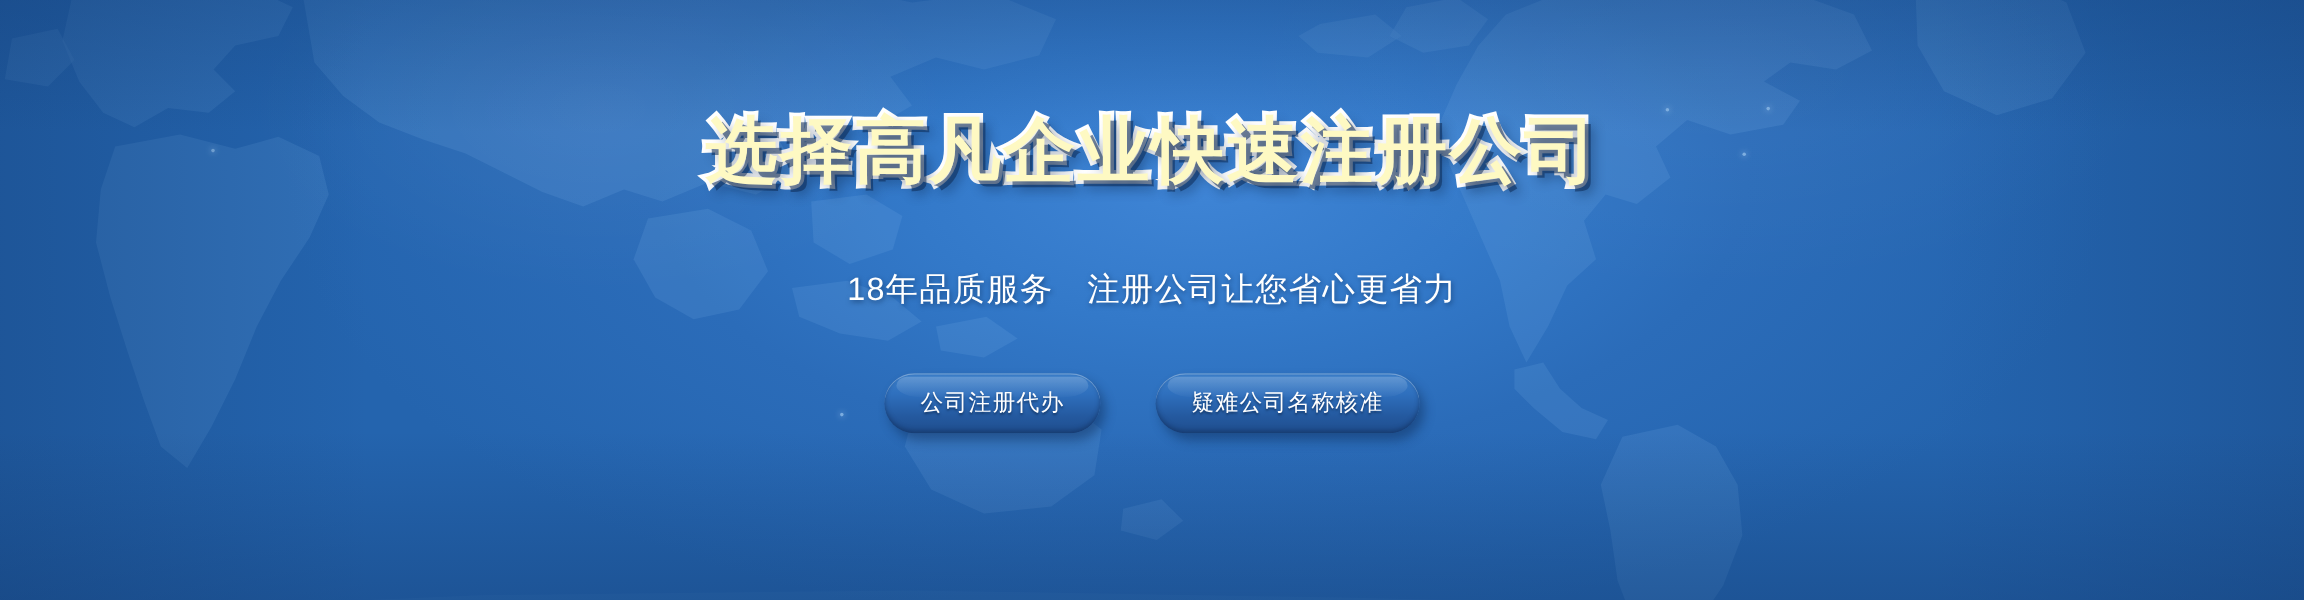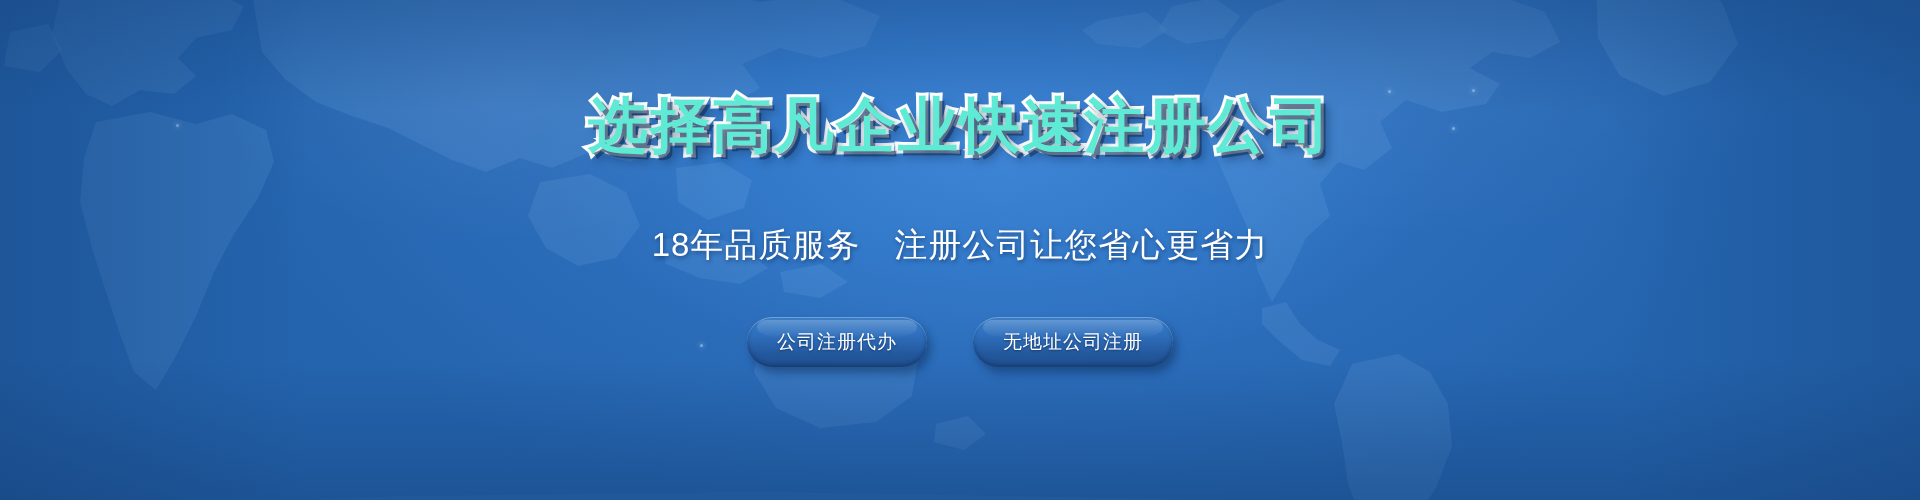--- a/index.html
+++ b/index.html
@@ -70,33 +70,33 @@
     flex-direction: column;
     align-items: center;
   }
 
   .headline {
     margin-top: 96px;
     font-size: 60px;
     line-height: 1;
     font-weight: bold;
     letter-spacing: 2px;
-    color: #5eead4;
+    color: #fef9c3;
     -webkit-text-stroke: 6px #ffffff;
     paint-order: stroke fill;
     text-shadow:
       5px 5px 0 rgba(12,42,84,0.55),
       7px 7px 10px rgba(9,33,68,0.45);
     white-space: nowrap;
     user-select: none;
   }
 
   .subhead {
     margin-top: 32px;
-    font-size: 33px;
+    font-size: 27px;
     line-height: 1;
     letter-spacing: 1px;
     color: #ffffff;
     text-shadow: 1px 2px 4px rgba(10,38,78,0.55);
     white-space: nowrap;
   }
 
   .btn-row {
     margin-top: 56px;
     display: flex;
@@ -184,17 +184,17 @@
 
   <div class="bg-vignette"></div>
 
   <div class="content">
     <h1 class="headline">选择高凡企业快速注册公司</h1>
 
     <div class="subhead">18年品质服务　注册公司让您省心更省力</div>
 
     <div class="btn-row">
       <div class="pill">公司注册代办</div>
-      <div class="pill">无地址公司注册</div>
+      <div class="pill">疑难公司名称核准</div>
     </div>
   </div>
 
 </div>
 
 </body></html>

